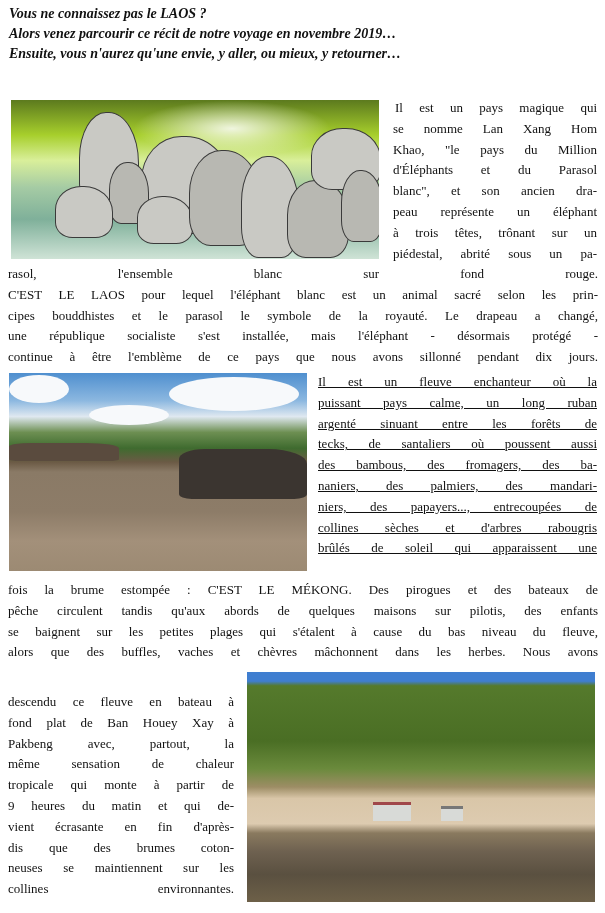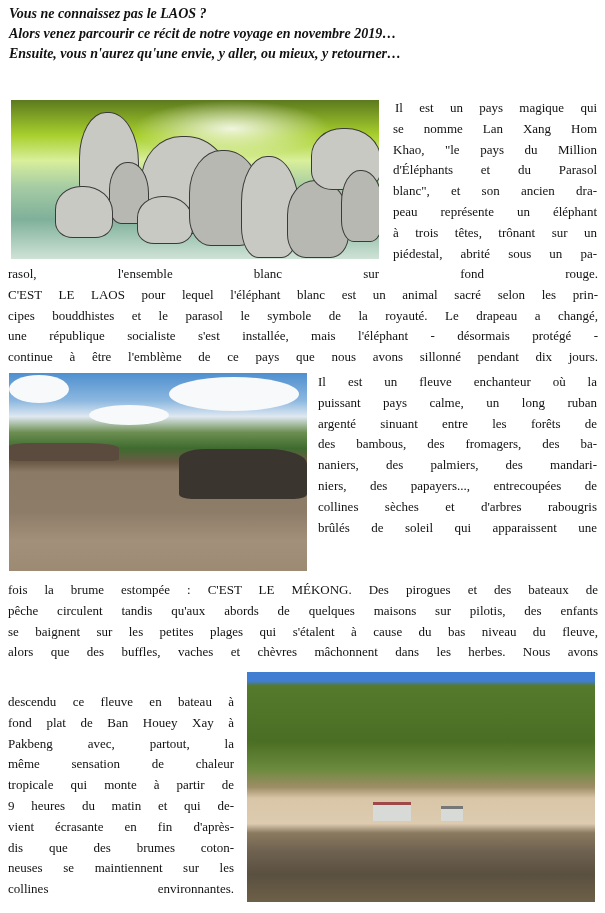--- a/index.html
+++ b/index.html
@@ -88,24 +88,25 @@
 </div>
 
 <div class="pic" id="pic-mekong" title="Photo du Mékong entre collines et rochers">
   <div class="cloud" style="left:0px;top:2px;width:60px;height:28px;"></div>
   <div class="cloud" style="left:80px;top:32px;width:80px;height:20px;"></div>
   <div class="cloud" style="left:160px;top:4px;width:130px;height:34px;"></div>
   <div class="rock" style="left:170px;top:76px;width:128px;height:50px;"></div>
   <div class="rock" style="left:0px;top:70px;width:110px;height:18px;background:#5a4b3e;"></div>
 </div>
 
-<div class="txt" style="left:318px;top:372px;width:279px;">
+<div class="txt" style="left:318px;top:372px;width:279px;text-decoration:underline;">
   <span class="line just">Il est un fleuve enchanteur où la</span>
   <span class="line just">puissant pays calme, un long ruban</span>
   <span class="line just">argenté sinuant entre les forêts de</span>
+  <span class="line just">tecks, de santaliers où poussent aussi</span>
   <span class="line just">des bambous, des fromagers, des ba-</span>
   <span class="line just">naniers, des palmiers, des mandari-</span>
   <span class="line just">niers, des papayers..., entrecoupées de</span>
   <span class="line just">collines sèches et d'arbres rabougris</span>
   <span class="line just">brûlés de soleil qui apparaissent une</span>
 </div>
 
 <div class="txt" style="left:8px;top:580px;width:590px;">
   <span class="line just">fois la brume estompée : C'EST LE MÉKONG. Des pirogues et des bateaux de</span>
   <span class="line just">pêche circulent tandis qu'aux abords de quelques maisons sur pilotis, des enfants</span>

